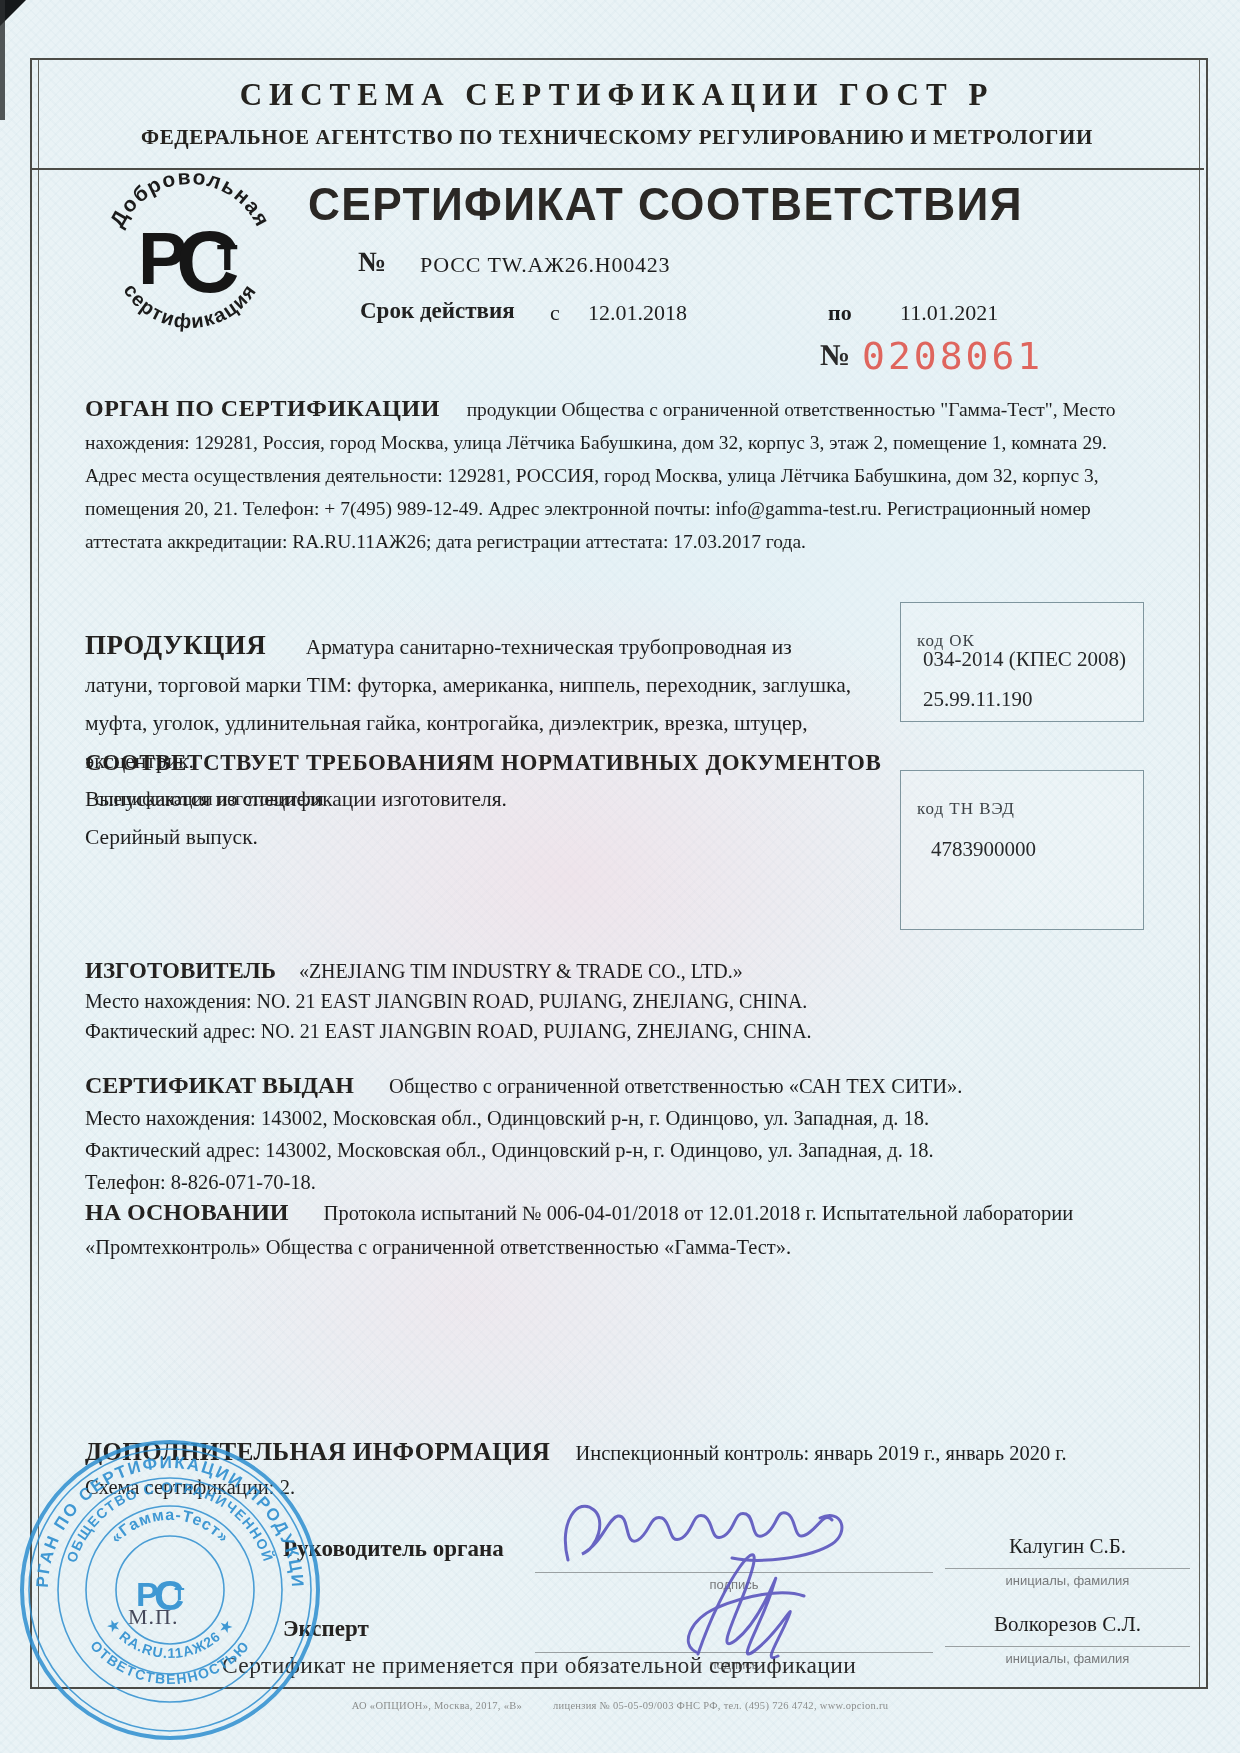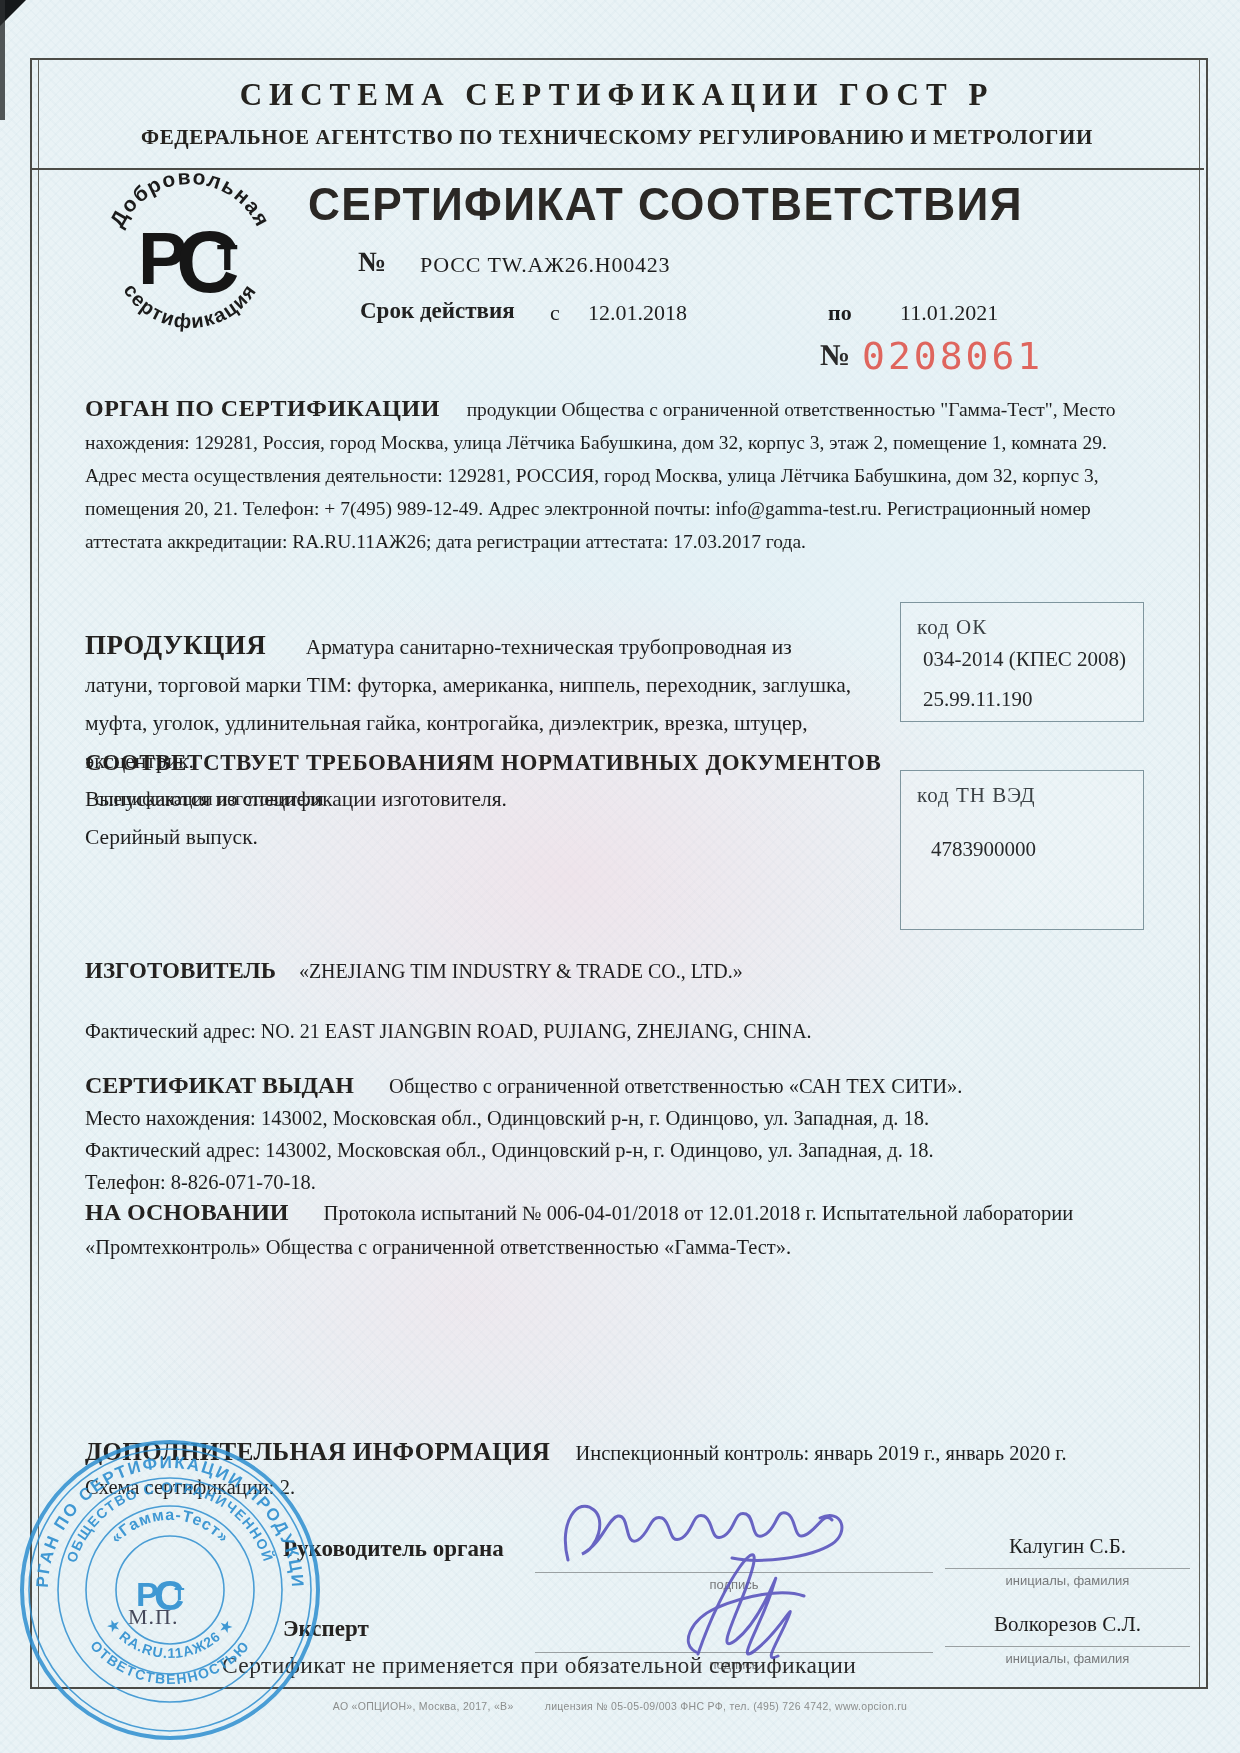--- a/index.html
+++ b/index.html
@@ -41,21 +41,21 @@
   
   .para{z-index:2;}
   .shead{font-weight:700;color:#242220;white-space:nowrap;}
   .organ{left:85px;top:372px;width:1068px;font-size:19.5px;line-height:33px;text-align:left;}
   .organ .shead{font-size:24px;margin-right:22px;letter-spacing:.5px;}
   .production{left:85px;top:604px;width:778px;font-size:21.5px;line-height:38px;}
   .production .shead{font-size:27px;margin-right:34px;letter-spacing:.5px;}
   .code-box{border:1px solid #7e959e;background:rgba(255,255,255,.14);z-index:2;font-size:21px;color:#33393c;}
   .ok-box{left:900px;top:602px;width:242px;height:118px;}
   .tnved-box{left:900px;top:770px;width:242px;height:158px;}
-  .code-box .lbl{position:absolute;left:16px;top:12px;font-size:21px;letter-spacing:1px;color:#3c4246;}
+  .code-box .lbl{position:absolute;left:16px;top:28px;font-size:17px;letter-spacing:1px;color:#3c4246;}
   .ok-box .v1{position:absolute;left:22px;top:44px;font-size:21px;color:#26282a;}
   .ok-box .v2{position:absolute;left:22px;top:84px;font-size:21px;color:#26282a;}
   .tnved-box .v1{position:absolute;left:30px;top:66px;font-size:21px;color:#26282a;}
   .complies-h{left:85px;top:750px;font-size:23px;font-weight:700;letter-spacing:.6px;color:#242220;white-space:nowrap;}
   .complies-t{left:95px;top:788px;font-size:19px;color:#222;}
   .manufacturer{left:85px;top:936px;width:1070px;font-size:20px;line-height:30px;}
   .manufacturer .shead{font-size:23px;margin-right:18px;}
   .issued{left:85px;top:1048px;width:1070px;font-size:20.5px;line-height:32px;}
   .issued .shead{font-size:24px;margin-right:30px;}
   .basis{left:85px;top:1174px;width:1072px;font-size:20.5px;line-height:34px;}
@@ -71,21 +71,21 @@
   .l-name1{left:945px;top:1568px;width:245px;}
   .l-name2{left:945px;top:1646px;width:245px;}
   .caption{font-family:"Liberation Sans",sans-serif;font-size:13px;color:#77797b;text-align:center;z-index:2;}
   .c-sign1{left:535px;top:1577px;width:398px;}
   .c-sign2{left:535px;top:1657px;width:398px;}
   .c-name1{left:945px;top:1573px;width:245px;}
   .c-name2{left:945px;top:1651px;width:245px;}
   .name1{left:945px;top:1534px;width:245px;text-align:center;font-size:21px;}
   .name2{left:945px;top:1612px;width:245px;text-align:center;font-size:21px;}
   .footnote{left:222px;top:1652px;font-size:23.5px;letter-spacing:.4px;color:#2c2c2c;z-index:3;white-space:nowrap;}
-  .footer{left:0;right:0;top:1700px;text-align:center;font-family:Liberation Sans, sans-serif;
+  .footer{left:0;right:0;top:1700px;text-align:center;font-family:Liberation Serif, serif;
     font-size:10.5px;color:#8b8d8c;letter-spacing:.3px;z-index:2;}
   .footer span{margin:0 14px;}
   
   .gost-logo{left:92px;top:158px;z-index:3;}
   .stamp{left:10px;top:1430px;z-index:5;}
   .mp{left:128px;top:1604px;font-size:22px;color:rgba(40,42,62,.85);z-index:6;letter-spacing:1px;}
   .sigs{left:520px;top:1448px;z-index:4;}
 </style>
 </head>
 <body>
@@ -159,20 +159,21 @@
 
   <div class="abs code-box tnved-box">
     <div class="lbl">код ТН ВЭД</div>
     <div class="v1">4783900000</div>
   </div>
 
   <p class="abs para manufacturer">
     <span class="shead">ИЗГОТОВИТЕЛЬ</span>
     <span>«ZHEJIANG TIM INDUSTRY &amp; TRADE CO., LTD.»</span>
     <br>
+    <span>Место нахождения: NO. 21 EAST JIANGBIN ROAD, PUJIANG, ZHEJIANG, CHINA.</span>
     <br>
     <span>Фактический адрес: NO. 21 EAST JIANGBIN ROAD, PUJIANG, ZHEJIANG, CHINA.</span>
   </p>
 
   <p class="abs para issued">
     <span class="shead">СЕРТИФИКАТ ВЫДАН</span>
     <span>Общество с ограниченной ответственностью «САН ТЕХ СИТИ».</span>
     <br>
     <span>Место нахождения: 143002, Московская обл., Одинцовский р-н, г. Одинцово, ул. Западная, д. 18.</span>
     <br>

